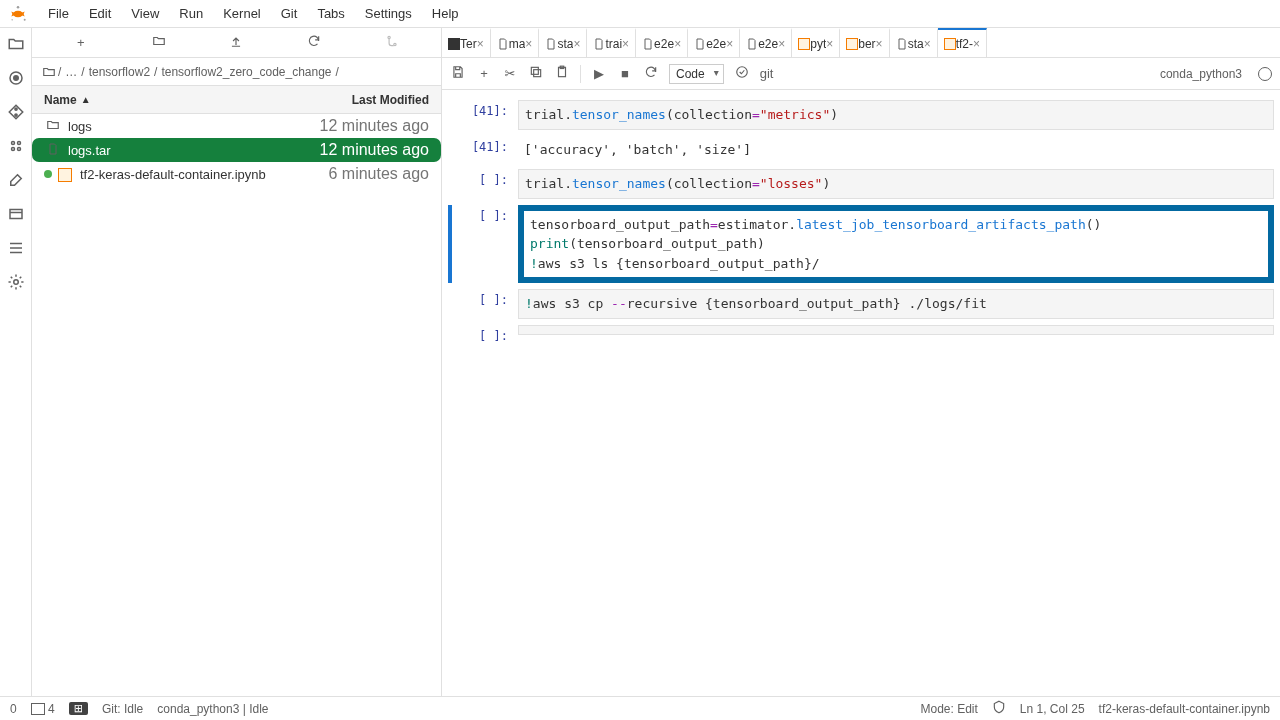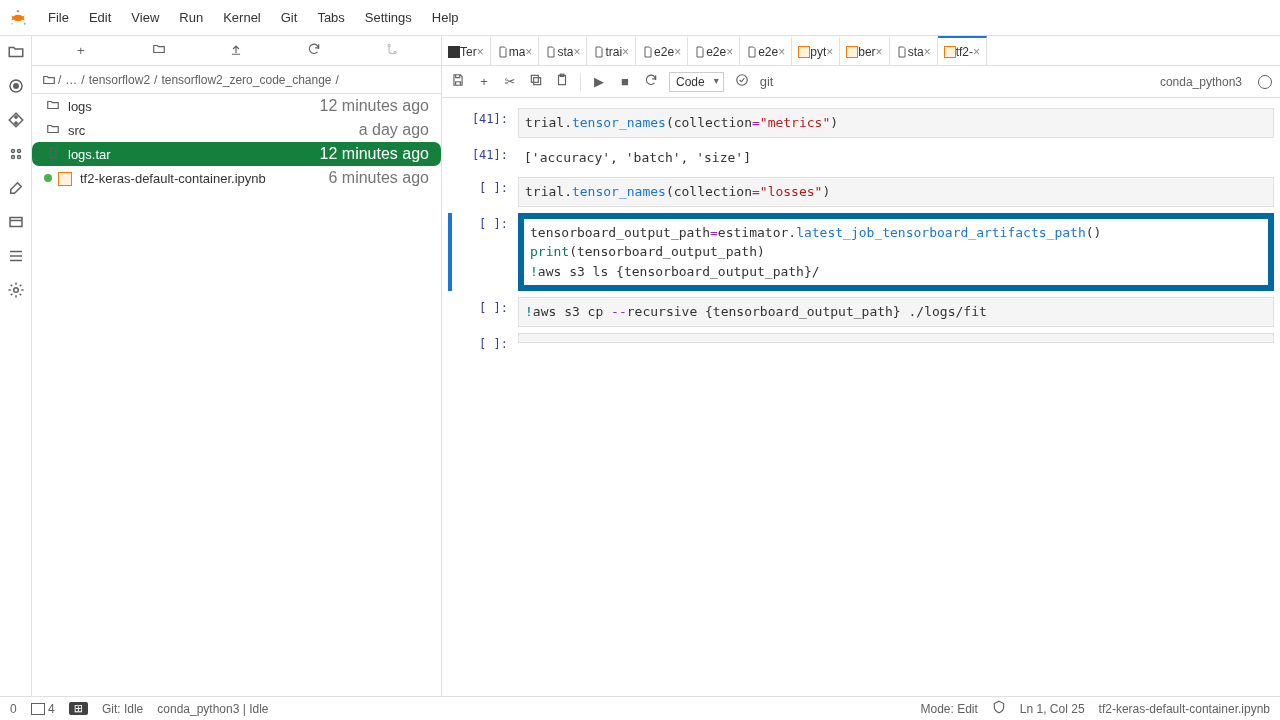--- a/index.html
+++ b/index.html
@@ -1,17 +1,17 @@
 <!DOCTYPE html>
 <html><head>
 <meta charset="utf-8">
 <style>
 * { box-sizing: border-box; margin: 0; padding: 0; }
 body { font-family: -apple-system, BlinkMacSystemFont, "Segoe UI", Helvetica, Arial, sans-serif; font-size: 13px; color: #333; background: #fff; width: 1280px; height: 720px; overflow: hidden; display: flex; flex-direction: column; }
-.menubar { display: flex; align-items: center; height: 36px; padding: 0 8px; border-bottom: 1px solid #e0e0e0; }
+.menubar { display: flex; align-items: center; height: 28px; padding: 0 8px; border-bottom: 1px solid #e0e0e0; }
 .logo { width: 20px; height: 20px; margin-right: 10px; position: relative; }
 .logo svg { width: 20px; height: 20px; }
 .menu-item { padding: 0 10px; cursor: pointer; line-height: 28px; }
 .main { flex: 1; display: flex; overflow: hidden; }
 .activity-bar { width: 32px; background: #fff; border-right: 1px solid #e0e0e0; display: flex; flex-direction: column; align-items: center; padding-top: 6px; gap: 14px; }
 .activity-icon { width: 20px; height: 20px; display: flex; align-items: center; justify-content: center; color: #616161; cursor: pointer; }
 .file-panel { width: 410px; border-right: 1px solid #e0e0e0; display: flex; flex-direction: column; }
 .file-toolbar { display: flex; justify-content: space-around; align-items: center; height: 30px; border-bottom: 1px solid #e0e0e0; padding: 0 10px; }
 .file-tool { color: #616161; cursor: pointer; width: 20px; text-align: center; }
 .breadcrumb { display: flex; align-items: center; height: 28px; padding: 0 10px; border-bottom: 1px solid #e0e0e0; color: #616161; font-size: 12px; }
@@ -167,34 +167,34 @@
           <path d="M3 6h6l2 2h10v10H3z"></path>
         </svg>
       <span>/</span>
         <span>…</span>
         <span>/</span>
         <span>tensorflow2</span>
         <span>/</span>
         <span>tensorflow2_zero_code_change</span>
         <span>/</span>
     </div>
+    <div class="file-header">
+      <div class="col-name">
+          <span>Name</span>
+          <span class="caret-up">▲</span>
+        </div>
+      <div class="col-mod">Last Modified</div>
+    </div>
     <div class="file-list" id="file-list">
         <div class="file-row">
           <span class="ficon folder-icon"><svg width="14" height="14" viewBox="0 0 24 24" fill="none" stroke="currentColor" stroke-width="2">
               <path d="M3 6h6l2 2h10v10H3z"></path>
             </svg></span>
           <span class="fname">logs</span>
           <span class="fmod">12 minutes ago</span>
-        </div>
-        <div class="file-row">
-          <span class="ficon folder-icon"><svg width="14" height="14" viewBox="0 0 24 24" fill="none" stroke="currentColor" stroke-width="2">
-              <path d="M3 6h6l2 2h10v10H3z"></path>
-            </svg></span>
-          <span class="fname">src</span>
-          <span class="fmod">a day ago</span>
         </div>
         <div class="file-row selected">
           <span class="ficon file-icon-plain"><svg width="12" height="14" viewBox="0 0 24 24" fill="none" stroke="currentColor" stroke-width="2">
               <path d="M6 2h9l3 3v17H6z"></path>
             </svg></span>
           <span class="fname">logs.tar</span>
           <span class="fmod">12 minutes ago</span>
         </div>
         <div class="file-row">
           <span class="status-dot"></span>

